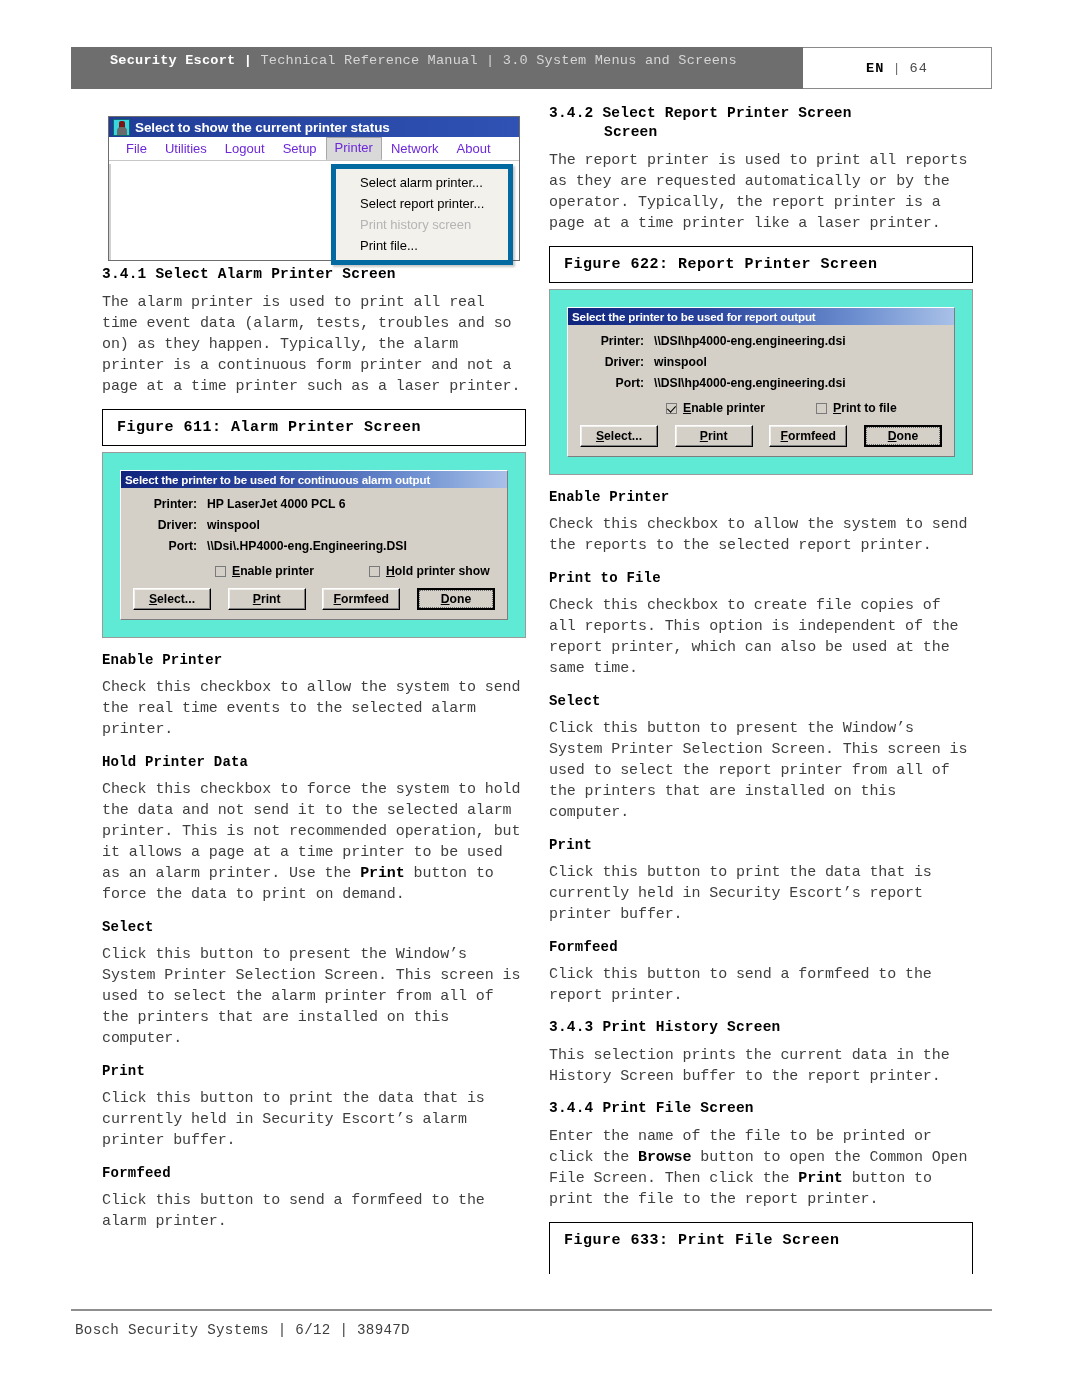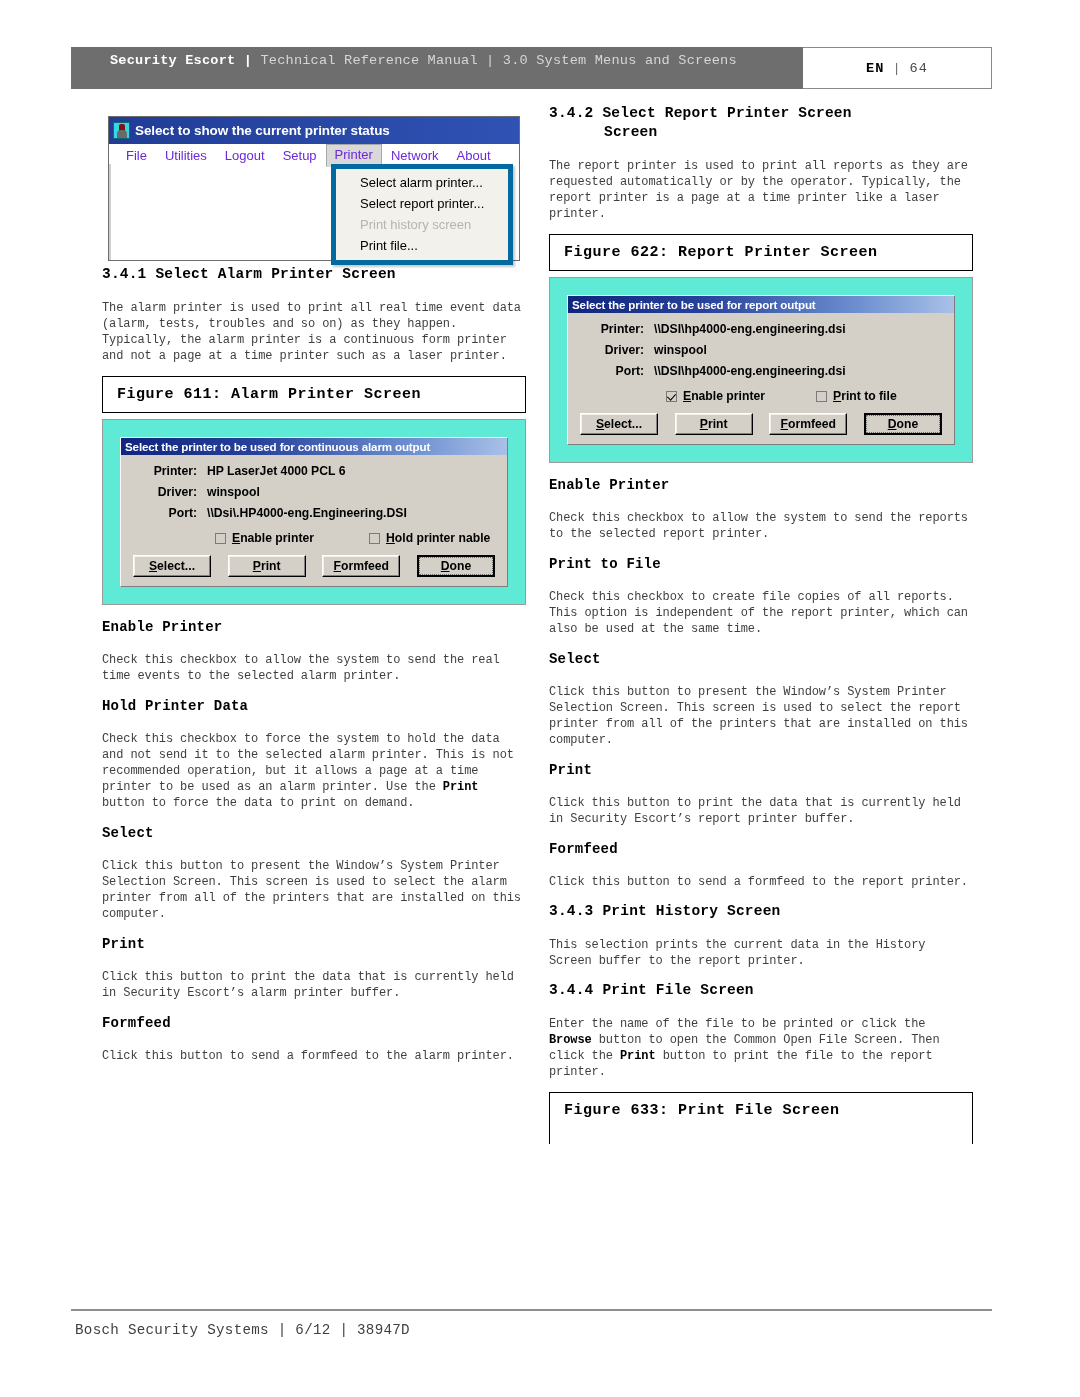--- a/index.html
+++ b/index.html
@@ -83,24 +83,24 @@
   h3.sec .cont { display: block; padding-left: 55px; }
   h4.sub {
     font-size: 14px;
     font-weight: bold;
     color: #000;
     margin: 13px 0 6px 0;
     line-height: 18px;
     letter-spacing: 0.2px;
   }
   p.body {
-    font-size: 12px;
+    font-size: 15px;
     color: #3f3f3f;
-    margin: 16px 0 12px 0;
-    line-height: 16px;
+    margin: 8px 0 12px 0;
+    line-height: 21px;
     letter-spacing: -0.1px;
   }
   p.body b { color: #000; font-weight: bold; }
 
   
   .figbox {
     border: 1px solid #000;
     box-sizing: border-box;
     padding: 9px 0 9px 14px;
     margin: 2px 0 0 0;
@@ -117,21 +117,21 @@
   
   .appwin {
     position: absolute;
     left: 108px; top: 116px;
     width: 412px; height: 145px;
     background: #ffffff;
     border: 1px solid #6d6d6d;
     box-sizing: border-box;
   }
   .appwin .titlebar {
-    height: 27px;
+    height: 20px;
     background: #1f3f9e;
     background: linear-gradient(to right,#203c96 0%, #2a4aa8 60%, #2f52b4 100%);
     display: flex;
     align-items: center;
     padding-left: 4px;
     box-sizing: border-box;
   }
   .appwin .titlebar .appicon {
     width: 17px; height: 17px;
     margin-right: 5px;
@@ -407,21 +407,21 @@
             <span class="val">\\Dsi\.HP4000-eng.Engineering.DSI</span>
           </div>
         </div>
         <div class="checks" style="padding-left:94px;">
           <div class="chk" style="width:154px;">
             <span class="box"></span>
             <span><u>E</u><span>nable printer</span></span>
           </div>
           <div class="chk">
             <span class="box"></span>
-            <span><u>H</u><span>old printer nable</span></span>
+            <span><u>H</u><span>old printer show</span></span>
           </div>
         </div>
         <div class="btns">
           <div class="btn">
               <span><u>S</u><span>elect...</span></span>
             </div>
           <div class="btn">
               <span><u>P</u><span>rint</span></span>
             </div>
           <div class="btn">

